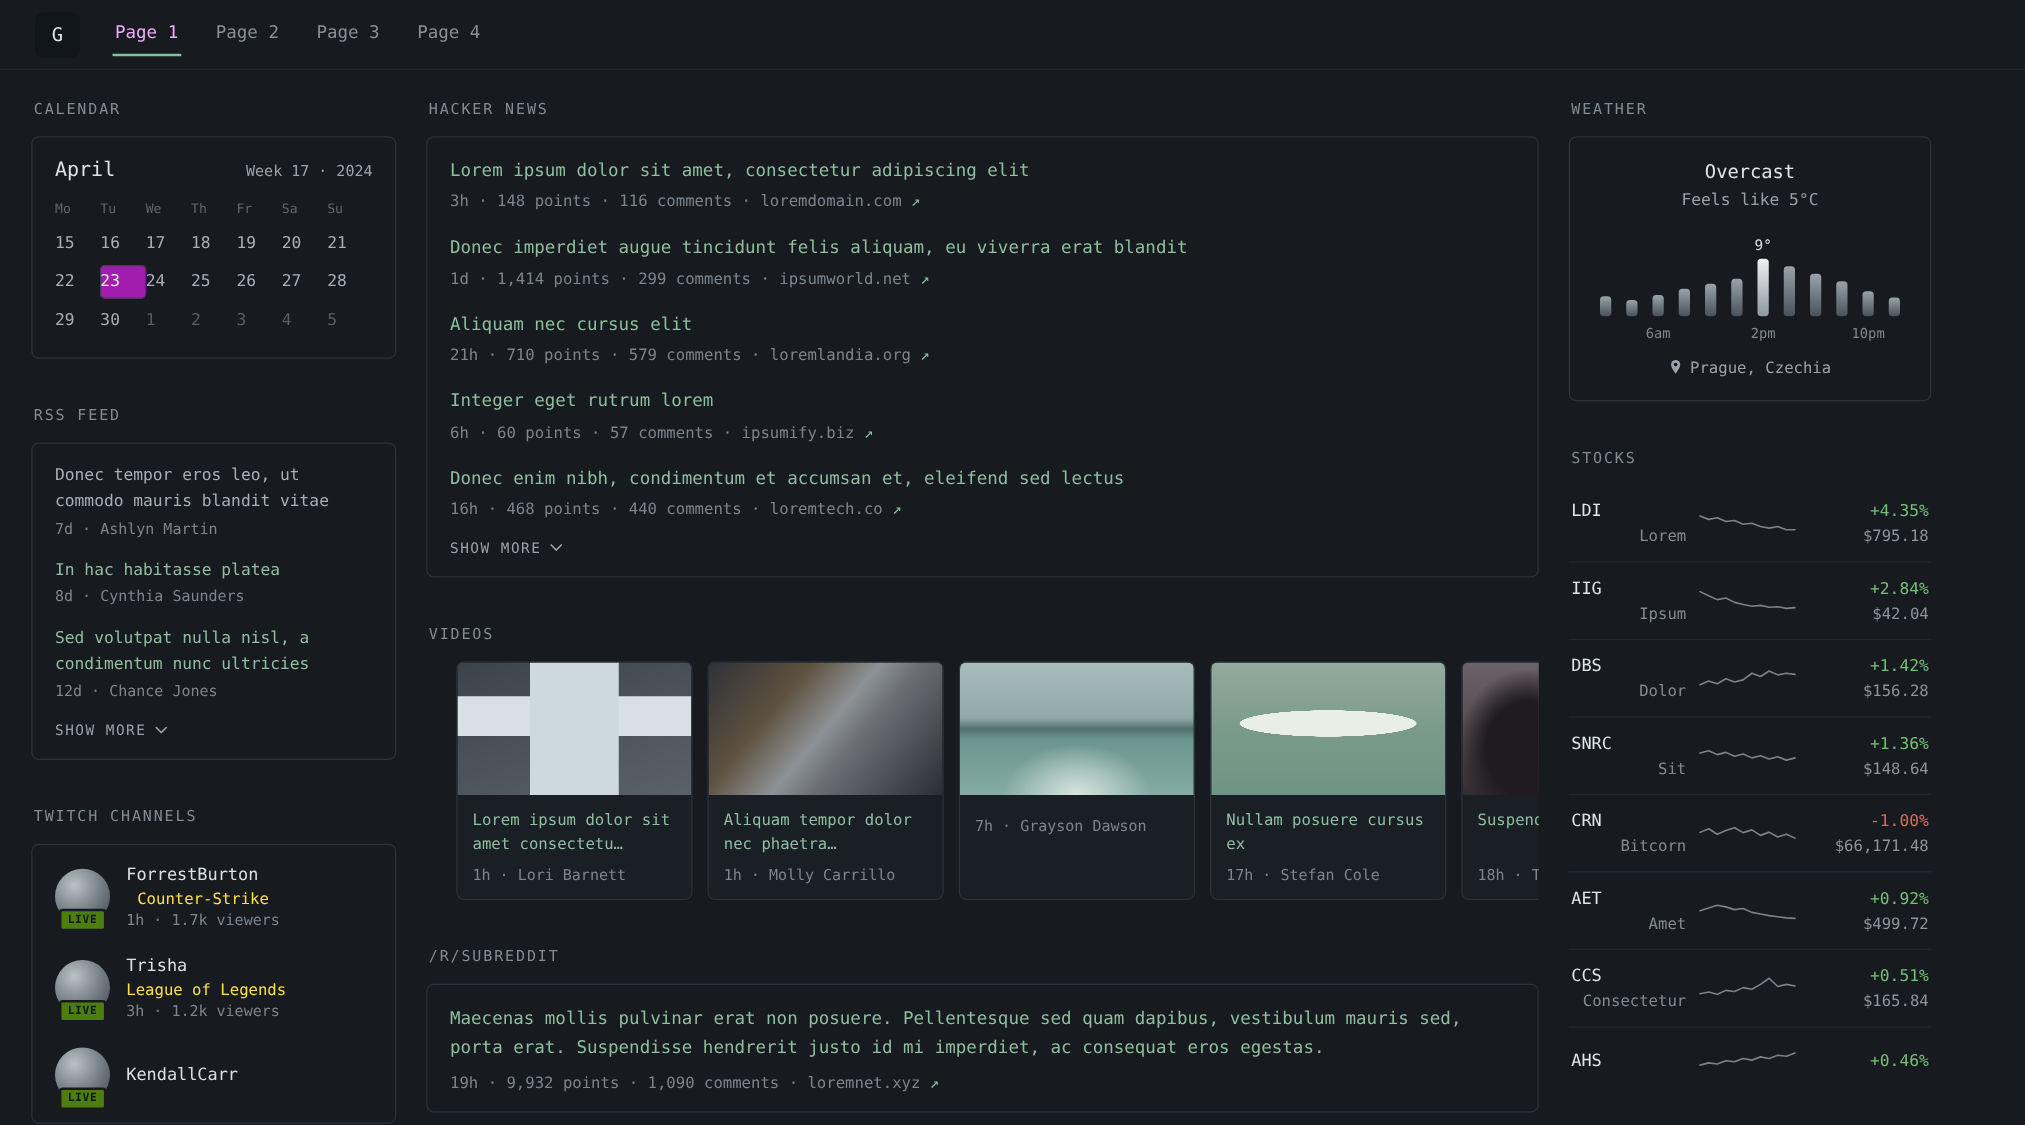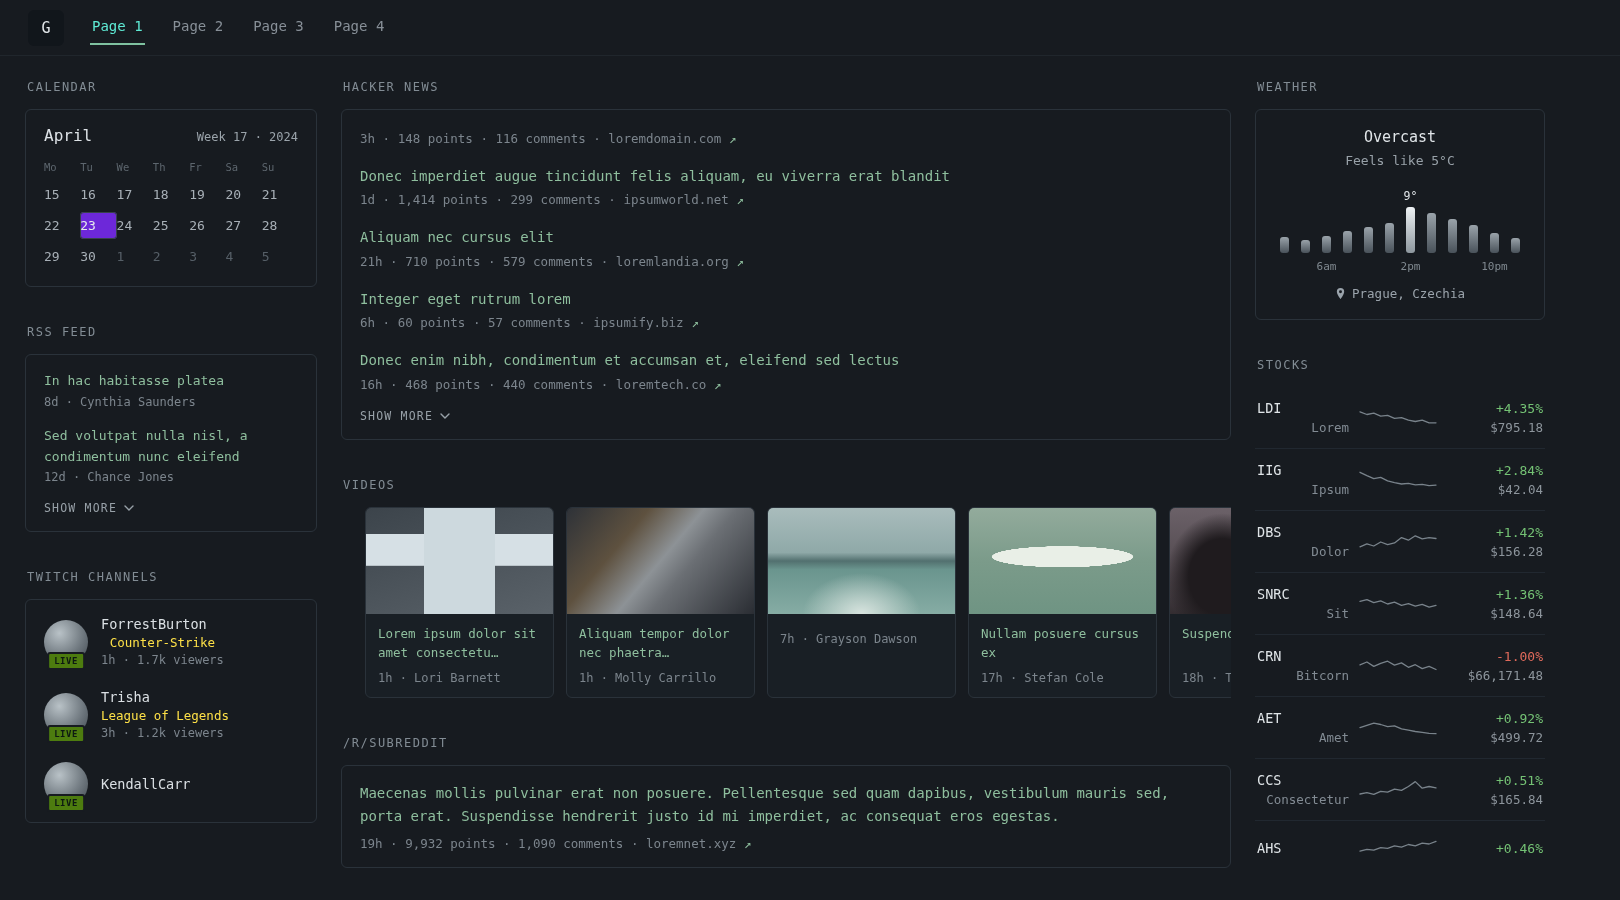--- a/index.html
+++ b/index.html
@@ -19,21 +19,21 @@
   .logo {
     width:36px; height:36px; border-radius:6px; background:#11161b;
     display:flex; align-items:center; justify-content:center;
     color:#e3e8eb; font-size:15px; cursor:pointer;
   }
   nav { display:flex; gap:26px; align-items:center; height:100%; }
   .tab {
     font-size:14px; color:#878f97; cursor:pointer;
     padding:8px 2px 9px; border-bottom:2px solid transparent;
   }
-  .tab.active { color:#5eead4; border-bottom-color:#7fc2a0; }
+  .tab.active { color:#f0abfc; border-bottom-color:#7fc2a0; }
 
   
   main {
     display:grid;
     grid-template-columns:292px minmax(0,890px) 290px;
     gap:24px;
     padding:24px 75px 0 25px;
   }
   .widget { margin-bottom:38px; }
   .w-title {
@@ -42,21 +42,21 @@
   }
   .box { border:1px solid #2a323a; border-radius:6px; padding:16px 18px; }
 
   
   .cal-head { display:flex; justify-content:space-between; align-items:baseline; margin-bottom:12px; }
   .cal-month { font-size:16px; color:#dde2e6; }
   .cal-meta { font-size:12px; color:#9ba4ab; }
   .cal-grid { display:grid; grid-template-columns:repeat(7,1fr); row-gap:4px; }
   .cal-dow { font-size:10.5px; color:#5d666e; padding:4px 0 8px; }
   .cal-day { font-size:13px; color:#a8b0b7; padding:6px 0; border-radius:4px; }
-  .cal-day.selected { background:#6d28d9; color:#e6eaed; box-shadow:inset 0 0 0 1px #39424b; }
+  .cal-day.selected { background:#a21caf; color:#e6eaed; box-shadow:inset 0 0 0 1px #39424b; }
   .cal-day.muted { color:#565f67; }
 
   
   .feed-item { cursor:pointer; }
   .feed-item + .feed-item { margin-top:17px; }
   .item-title { font-size:13px; line-height:1.6; color:#8fbf9e; }
   .item-title.read { color:#a7afb6; }
   .item-meta { font-size:12px; color:#7c858d; margin-top:3px; }
   .ext { color:#8fbf9e; }
   .show-more {
@@ -245,28 +245,32 @@
               <span class="cal-day muted">5</span>
             </div>
         </div>
       </div>
 
       <div class="widget">
         <h2 class="w-title">RSS FEED</h2>
         <div class="box">
           <div>
 
+              <div class="feed-item">
+                <div class="item-title read">Donec tempor eros leo, ut commodo mauris blandit vitae</div>
+                <div class="item-meta">7d · Ashlyn Martin</div>
+              </div>
 
               <div class="feed-item">
                 <div class="item-title">In hac habitasse platea</div>
                 <div class="item-meta">8d · Cynthia Saunders</div>
               </div>
 
               <div class="feed-item">
-                <div class="item-title">Sed volutpat nulla nisl, a condimentum nunc eleifend</div>
+                <div class="item-title">Sed volutpat nulla nisl, a condimentum nunc ultricies</div>
                 <div class="item-meta">12d · Chance Jones</div>
               </div>
             </div>
           <div class="show-more">
             <span>SHOW MORE</span>
             <svg width="10" height="6" viewBox="0 0 10 6">
                 <path d="M1 1l4 4 4-4" stroke="#98a1a8" stroke-width="1.4" fill="none" stroke-linecap="round"></path>
               </svg>
           </div>
         </div>
@@ -316,20 +320,21 @@
     </section>
 
     <section class="col">
 
       <div class="widget">
         <h2 class="w-title">HACKER NEWS</h2>
         <div class="box hn-box">
           <div>
 
               <div class="feed-item">
+                <div class="item-title">Lorem ipsum dolor sit amet, consectetur adipiscing elit</div>
                 <div class="item-meta"><span>3h · 148 points · 116 comments · loremdomain.com</span> <span class="ext">↗</span></div>
               </div>
 
               <div class="feed-item">
                 <div class="item-title">Donec imperdiet augue tincidunt felis aliquam, eu viverra erat blandit</div>
                 <div class="item-meta"><span>1d · 1,414 points · 299 comments · ipsumworld.net</span> <span class="ext">↗</span></div>
               </div>
 
               <div class="feed-item">
                 <div class="item-title">Aliquam nec cursus elit</div>

